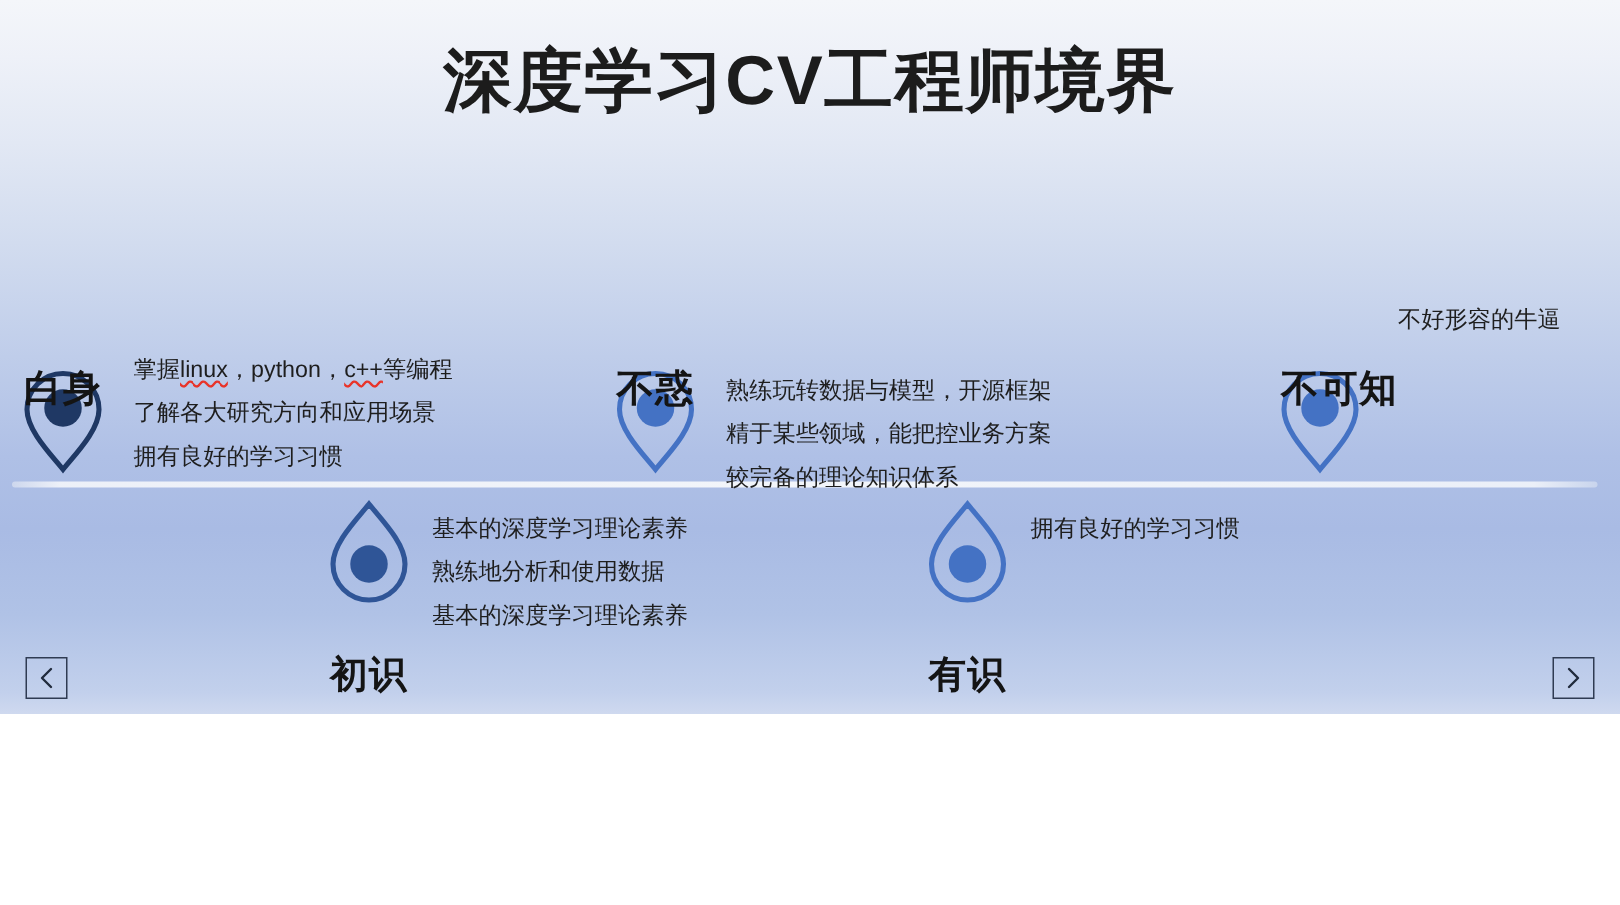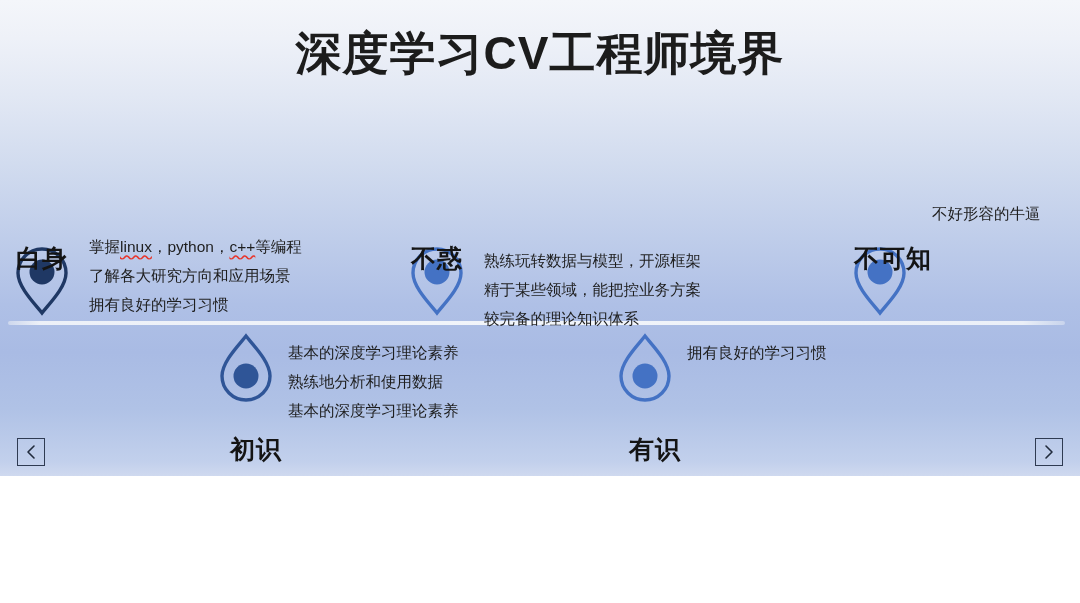--- a/index.html
+++ b/index.html
@@ -101,21 +101,21 @@
     text-underline-offset: 2px;
   }
 
   
   .above .pin  { top: 40px;  left: 0; }
   .above .m-label { top: 0px; left: 2px; }
   .above .m-lines { top: -6px; }
 
   
   .below .pin  { top: 0px; left: 0; }
-  .below .m-label { top: 64px; left: 12px; font-family: Liberation Mono, monospace; }
+  .below .m-label { top: 64px; left: 2px; font-family: Liberation Mono, monospace; }
   .below .m-lines { top: 6px; }
 
   
   .nav-btn {
     position: absolute;
     bottom: 10px;
     width: 28px;
     height: 28px;
     border: 1px solid #2f3b52;
     background: transparent;

